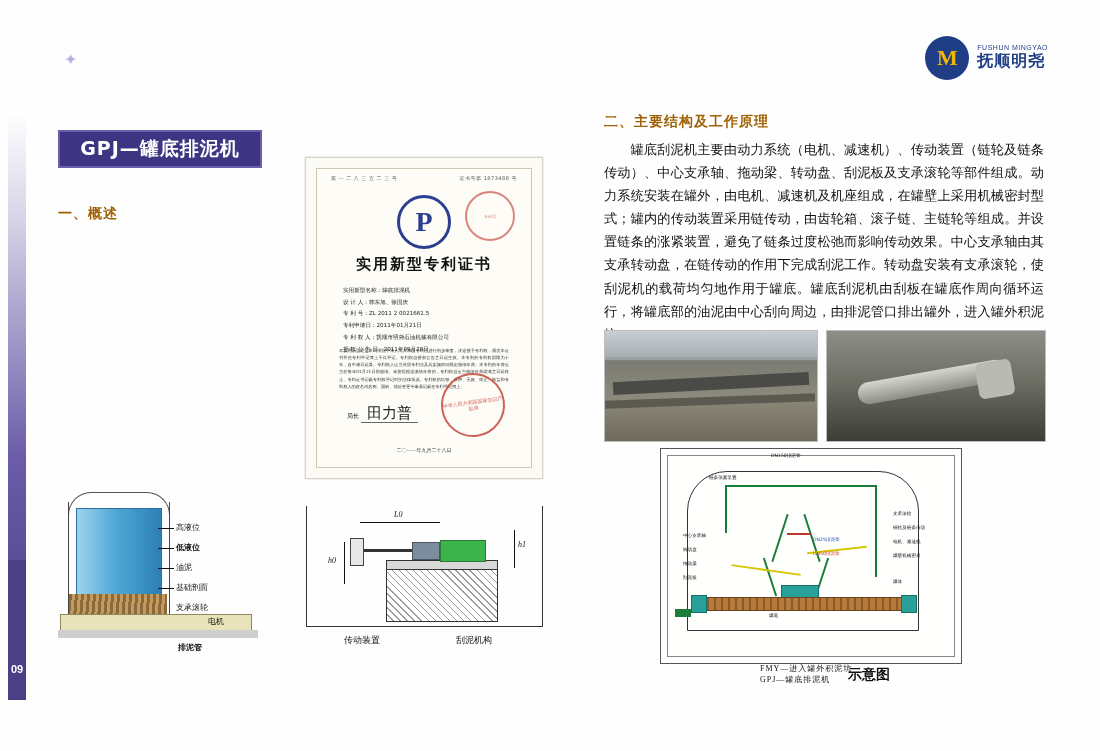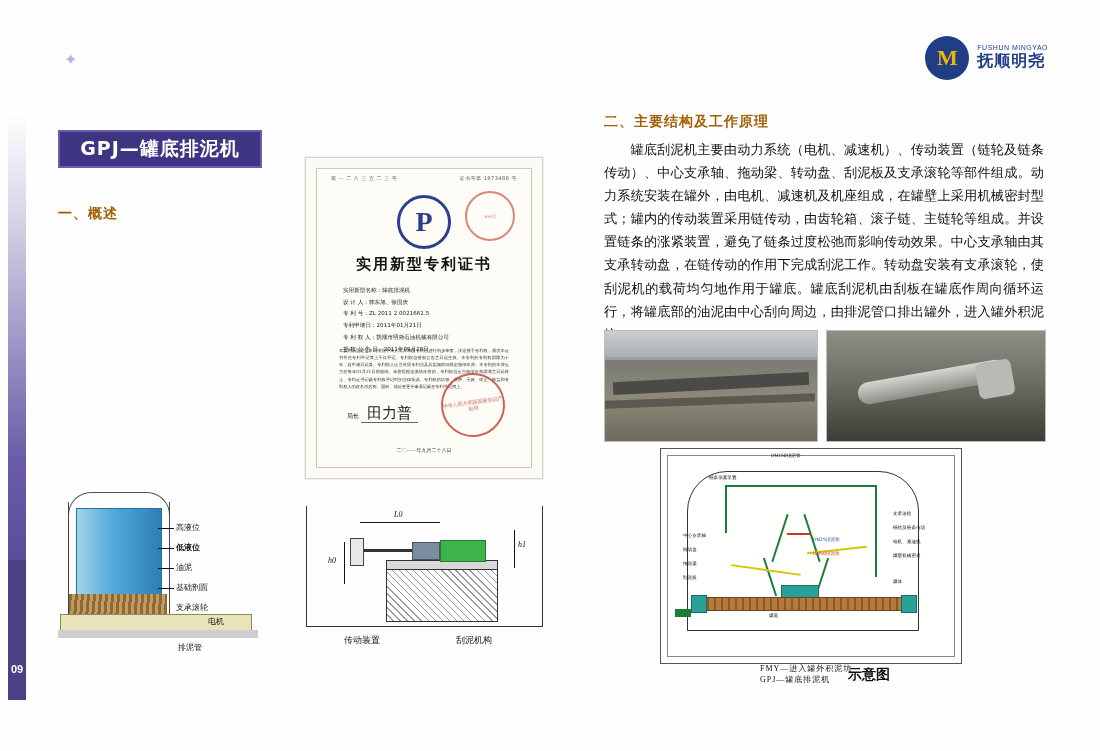--- a/index.html
+++ b/index.html
@@ -595,21 +595,21 @@
     <div class="tank-label" style="left:118px; top:32px;">高液位</div>
     <div class="tank-arrow" style="left:100px; top:38px; width:16px;"></div>
     <div class="tank-label" style="left:118px; top:52px;font-weight:bold;">低液位</div>
     <div class="tank-arrow" style="left:100px; top:58px; width:16px;"></div>
     <div class="tank-label" style="left:118px; top:72px;">油泥</div>
     <div class="tank-arrow" style="left:100px; top:78px; width:16px;"></div>
     <div class="tank-label" style="left:118px; top:92px;">基础剖面</div>
     <div class="tank-arrow" style="left:100px; top:98px; width:16px;"></div>
     <div class="tank-label" style="left:118px; top:112px;">支承滚轮</div>
     <div class="tank-label" style="left:150px; top:126px;">电机</div>
-    <div class="tank-label" style="left:120px; top:152px;">排泥管</div>
+    <div class="tank-label" style="left:120px; top:152px;font-weight:bold;">排泥管</div>
   </div>
 
   <div class="drive-fig">
     <div class="drive-frame"></div>
     <div class="drive-hatch"></div>
     <div class="drive-cap"></div>
     <div class="drive-motor"></div>
     <div class="drive-gear"></div>
     <div class="drive-shaft"></div>
     <div class="drive-pulley"></div>

